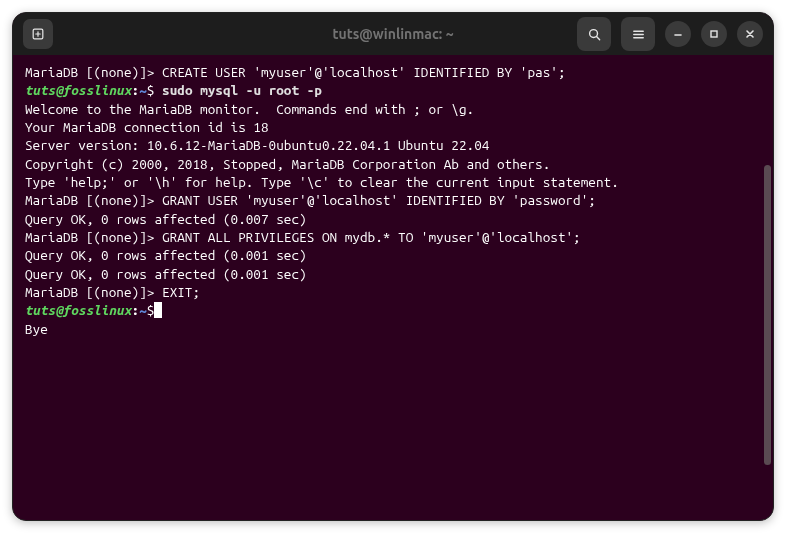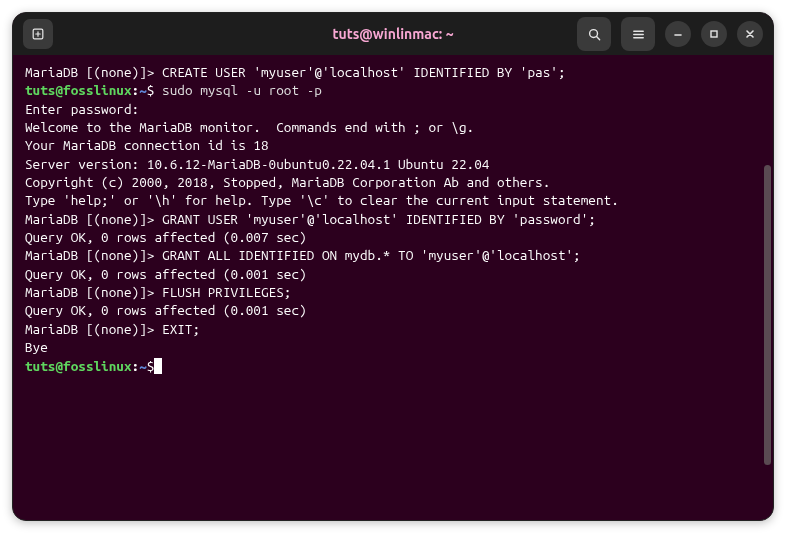--- a/index.html
+++ b/index.html
@@ -43,21 +43,21 @@
       display: flex;
       align-items: center;
       justify-content: center;
       color: #e5e5e5;
       cursor: pointer;
     }
     .title {
       position: absolute;
       left: 50%;
       transform: translateX(-50%);
-      color: #f9a8d4;
+      color: #737373;
       font-family: 'Ubuntu', 'Cantarell', sans-serif;
       font-size: 14px;
       font-weight: 600;
     }
     .titlebar-right {
       margin-left: auto;
       display: flex;
       gap: 10px;
       align-items: center;
     }
@@ -89,25 +89,25 @@
       font-size: 13.6px;
       line-height: 1.35;
       color: #ffffff;
       font-weight: bold;
       overflow: hidden;
       position: relative;
     }
     .line {
       white-space: pre;
     }
-    .prompt-user { color: #5fd75f; font-weight: bold; }
+    .prompt-user { color: #5fd75f; font-weight: bold; font-style: italic; }
     .prompt-colon { color: #ffffff; font-weight: bold; }
     .prompt-path { color: #5f87d7; font-weight: bold; }
     .prompt-dollar { color: #ffffff; font-weight: normal; }
-    .cmd { color: #e0e0e0; font-weight: normal; }
+    .cmd { color: #e0e0e0; font-weight: bold; }
     .normal { font-weight: normal; }
     .bold { font-weight: normal; }
     .scrollbar {
       position: absolute;
       right: 2px;
       top: 110px;
       width: 7px;
       height: 300px;
       background: #5a4a52;
       border-radius: 4px;
@@ -157,35 +157,33 @@
           </svg>
       </div>
     </div>
   </div>
 
   <div class="terminal-body">
     <div class="scrollbar"></div>
 
     <div class="line"><span class="normal">MariaDB [(none)]&gt; </span><span class="normal">CREATE USER 'myuser'@'localhost' IDENTIFIED BY 'pas';</span></div>
     <div class="line"><span class="prompt-user">tuts@fosslinux</span><span class="prompt-colon">:</span><span class="prompt-path">~</span><span class="prompt-dollar">$</span><span class="cmd"> sudo mysql -u root -p</span></div>
-    <div class="line normal">Enter password:</div>
     <div class="line bold">Welcome to the MariaDB monitor.  Commands end with ; or \g.</div>
     <div class="line bold">Your MariaDB connection id is 18</div>
     <div class="line bold">Server version: 10.6.12-MariaDB-0ubuntu0.22.04.1 Ubuntu 22.04</div>
     <div class="line"></div>
     <div class="line bold">Copyright (c) 2000, 2018, Stopped, MariaDB Corporation Ab and others.</div>
     <div class="line"></div>
     <div class="line bold">Type 'help;' or '\h' for help. Type '\c' to clear the current input statement.</div>
     <div class="line"></div>
     <div class="line"><span class="normal">MariaDB [(none)]&gt; </span><span class="normal">GRANT USER 'myuser'@'localhost' IDENTIFIED BY 'password';</span></div>
     <div class="line bold">Query OK, 0 rows affected (0.007 sec)</div>
     <div class="line"></div>
-    <div class="line"><span class="normal">MariaDB [(none)]&gt; </span><span class="normal">GRANT ALL IDENTIFIED ON mydb.* TO 'myuser'@'localhost';</span></div>
+    <div class="line"><span class="normal">MariaDB [(none)]&gt; </span><span class="normal">GRANT ALL PRIVILEGES ON mydb.* TO 'myuser'@'localhost';</span></div>
     <div class="line bold">Query OK, 0 rows affected (0.001 sec)</div>
     <div class="line"></div>
-    <div class="line"><span class="normal">MariaDB [(none)]&gt; </span><span class="normal">FLUSH PRIVILEGES;</span></div>
     <div class="line bold">Query OK, 0 rows affected (0.001 sec)</div>
     <div class="line"></div>
     <div class="line"><span class="normal">MariaDB [(none)]&gt; </span><span class="normal">EXIT;</span></div>
+    <div class="line"><span class="prompt-user">tuts@fosslinux</span><span class="prompt-colon">:</span><span class="prompt-path">~</span><span class="prompt-dollar">$</span><span class="cursor"> </span></div>
     <div class="line bold">Bye</div>
-    <div class="line"><span class="prompt-user">tuts@fosslinux</span><span class="prompt-colon">:</span><span class="prompt-path">~</span><span class="prompt-dollar">$</span><span class="cursor"> </span></div>
   </div>
 </div>
 
 </body></html>

